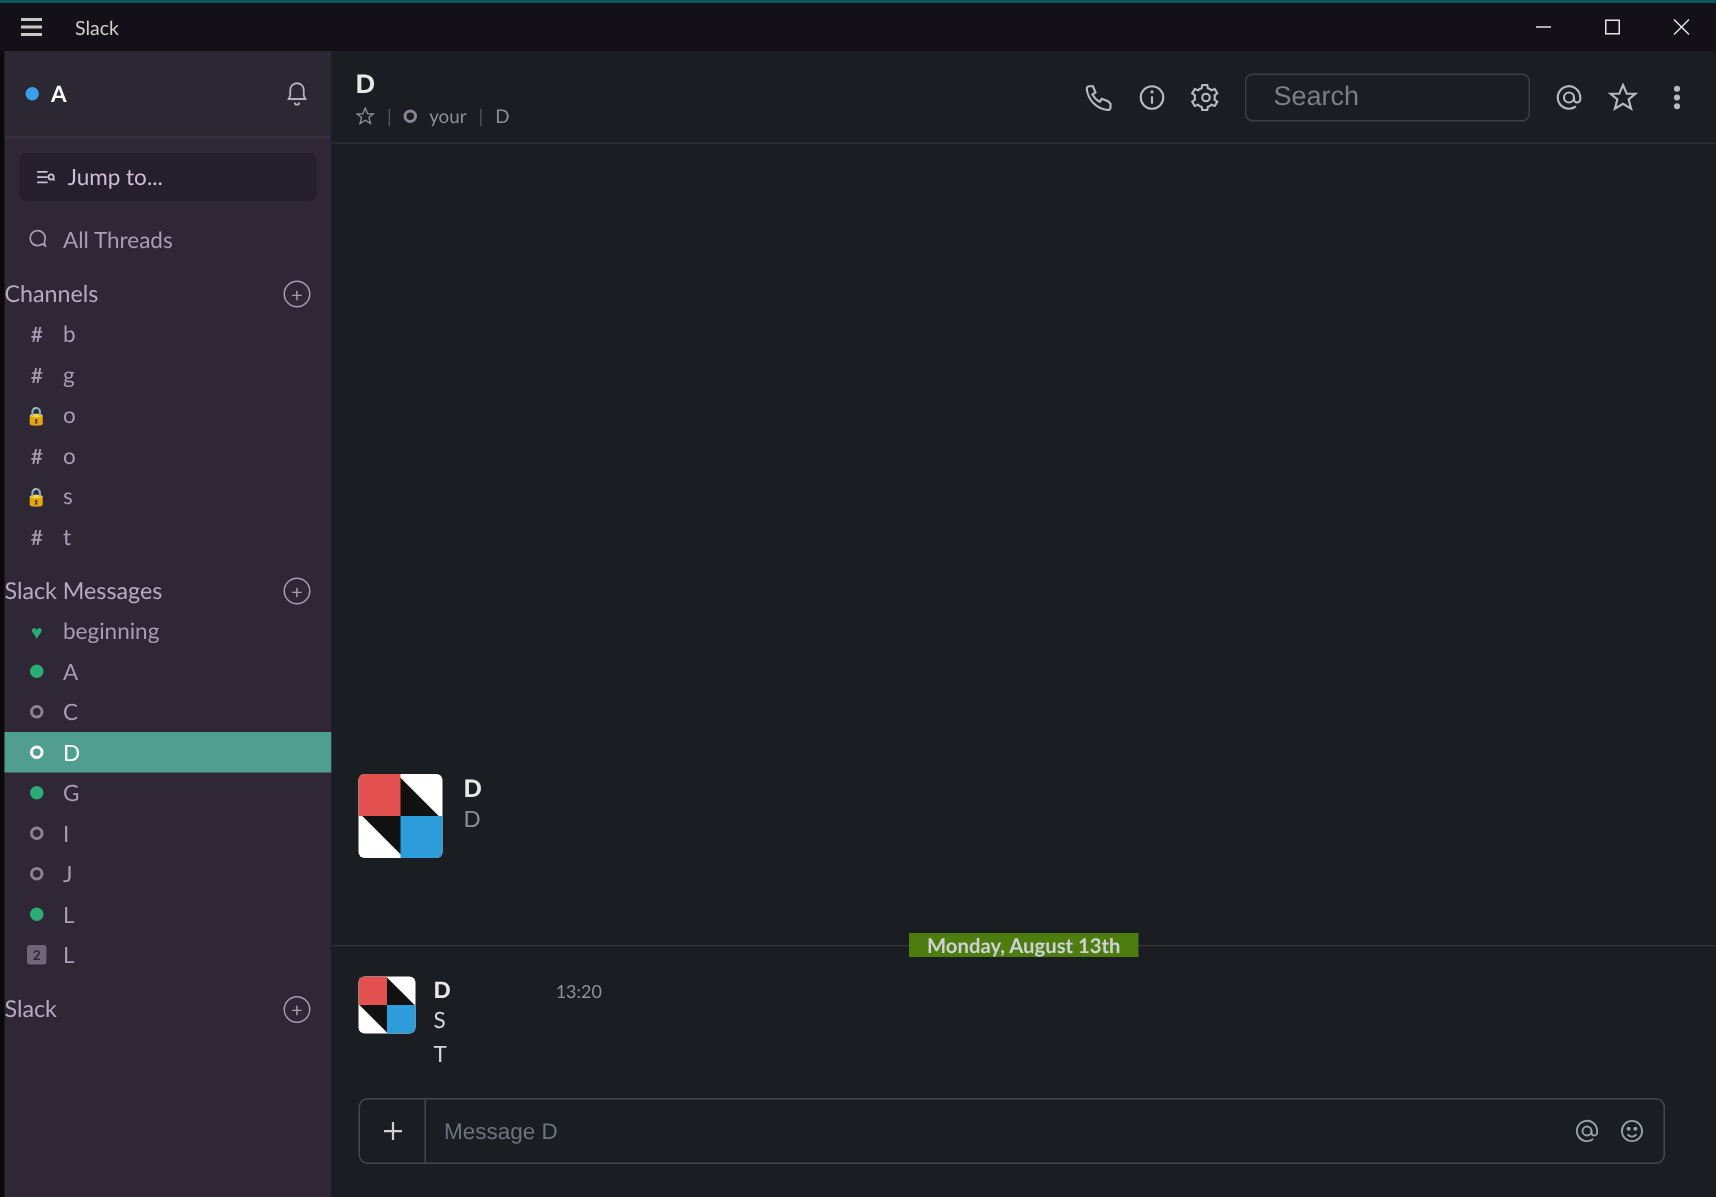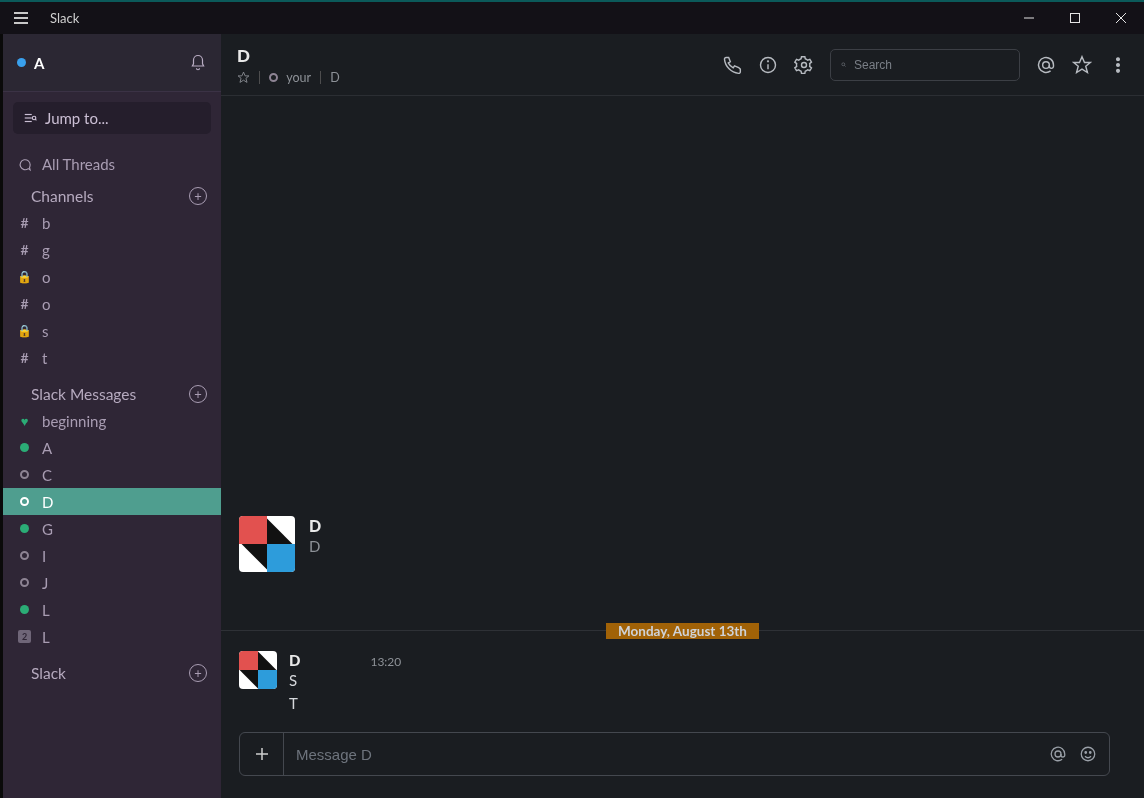--- a/index.html
+++ b/index.html
@@ -38,21 +38,21 @@
     height:32px; display:flex; align-items:center; gap:8px; padding:0 10px; color:#cbbfd4;
   }
   .jump svg { width:14px; height:14px; stroke:#cbbfd4; fill:none; stroke-width:2; }
   .jump span { font-size:15px; }
 
   .sb-row { height:27px; display:flex; align-items:center; gap:10px; padding:0 14px; font-size:15px; color:#a99db3; }
   .sb-row .glyph { width:15px; display:inline-flex; justify-content:center; color:#a99db3;}
   .sb-row.sel { background:#4f9e8f; color:#fff; }
   .sb-row.sel .glyph, .sb-row.sel .presence.away { border-color:#fff; color:#fff;}
 
-  .sb-section { display:flex; align-items:center; justify-content:space-between; padding:14px 14px 4px 28px; font-size:15.5px; color:#b6aabf;}
+  .sb-section { display:flex; align-items:center; justify-content:space-between; padding:14px 14px 4px 0; font-size:15.5px; color:#b6aabf;}
   .plus-circle { width:18px; height:18px; border:1.6px solid #a99db3; border-radius:50%; display:inline-flex; align-items:center; justify-content:center; font-size:13px; line-height:1; color:#a99db3;}
 
   .sq { width:13px; height:13px; background:#6f6678; border-radius:2px; display:inline-flex; align-items:center; justify-content:center; font-size:9px; color:#2f2636; font-weight:700;}
 
   
   .conv { flex:1; display:flex; flex-direction:column; background:#1a1d21; min-width:0;}
   .conv-header {
     height:62px; display:flex; align-items:center; justify-content:space-between;
     padding:0 16px; border-bottom:1px solid #2b2e33;
   }
@@ -62,21 +62,21 @@
   .conv-sub .sep { color:#555; }
   .conv-sub svg { width:13px; height:13px; stroke:#8d9197; fill:none; stroke-width:1.6;}
   .conv-actions { display:flex; align-items:center; gap:16px; }
   .icon-btn { width:20px; height:20px; display:flex; align-items:center; justify-content:center; color:#b7bbc1;}
   .icon-btn svg { width:20px; height:20px; stroke:#b7bbc1; fill:none; stroke-width:1.7; }
   .search-box {
     width:190px; height:32px; border:1px solid #3c3f45; border-radius:5px;
     display:flex; align-items:center; gap:8px; padding:0 10px; color:#79808a; background:#1a1d21;
   }
   .search-box svg { width:15px; height:15px; stroke:#9ea3ab; fill:none; stroke-width:2;}
-  .search-box input { flex:1; background:transparent; border:none; outline:none; color:#737373; font-size:12px;}
+  .search-box input { flex:1; background:transparent; border:none; outline:none; color:#737373; font-size:18px;}
   .search-box input::placeholder { color:#7a7f87; }
 
   .conv-body { flex:1; overflow:auto; display:flex; flex-direction:column; }
   .spacer { flex:1; }
 
   .dm-intro { padding:4px 18px 18px 18px; color:#d6d8dc; }
   .intro-head { display:flex; gap:14px; align-items:flex-start; margin-bottom:22px;}
   .avatar {
     width:56px; height:56px; border-radius:4px; background:#fff; position:relative; overflow:hidden;
     display:inline-block;
@@ -99,21 +99,21 @@
   .mention {
     background:#143a53; color:#4aa7e6; padding:1px 4px 1px 4px; border-radius:2px;
     display:inline-block; min-width:168px;
   }
 
   .day-divider { position:relative; text-align:center; margin:8px 0 6px 0; }
   .day-divider::before {
     content:""; position:absolute; left:0; right:0; top:50%; height:1px; background:#2e3136;
   }
   .day-divider span {
-    position:relative; background:#a16207; padding:0 12px; font-size:13.5px; font-weight:700; color:#cfd2d7;
+    position:relative; background:#4d7c0f; padding:0 12px; font-size:13.5px; font-weight:700; color:#cfd2d7;
   }
 
   .msg { display:flex; gap:12px; padding:6px 18px 10px 18px; }
   .msg .meta { display:flex; align-items:baseline; gap:70px; }
   .msg .author { font-weight:900; color:#e8e8e8; font-size:15px;}
   .msg .time { font-size:12px; color:#8d9197; }
   .msg .body { color:#d6d8dc; font-size:15px; line-height:1.5; }
 
   
   .composer-wrap { padding:8px 34px 22px 18px; }
@@ -187,21 +187,21 @@
       <svg viewBox="0 0 24 24">
         <line x1="3" y1="6" x2="15" y2="6"></line>
           <line x1="3" y1="12" x2="15" y2="12"></line>
           <line x1="3" y1="18" x2="15" y2="18"></line>
         <circle cx="19" cy="12" r="3"></circle>
           <line x1="21" y1="14" x2="23" y2="16"></line>
       </svg>
       <span>Jump to...</span>
     </div>
 
-    <div class="sb-row hoverable" style="margin-top:6px;align-items:flex-end;">
+    <div class="sb-row hoverable" style="margin-top:6px;">
       <span class="glyph threads-ico">
         <svg viewBox="0 0 24 24">
             <path d="M21 11a8 8 0 1 0-3 6l3 2-1-4a8 8 0 0 0 1-4z"></path>
           </svg>
       </span>
       <span>All Threads</span>
     </div>
 
     <div class="sb-section">
       <span>Channels</span>

